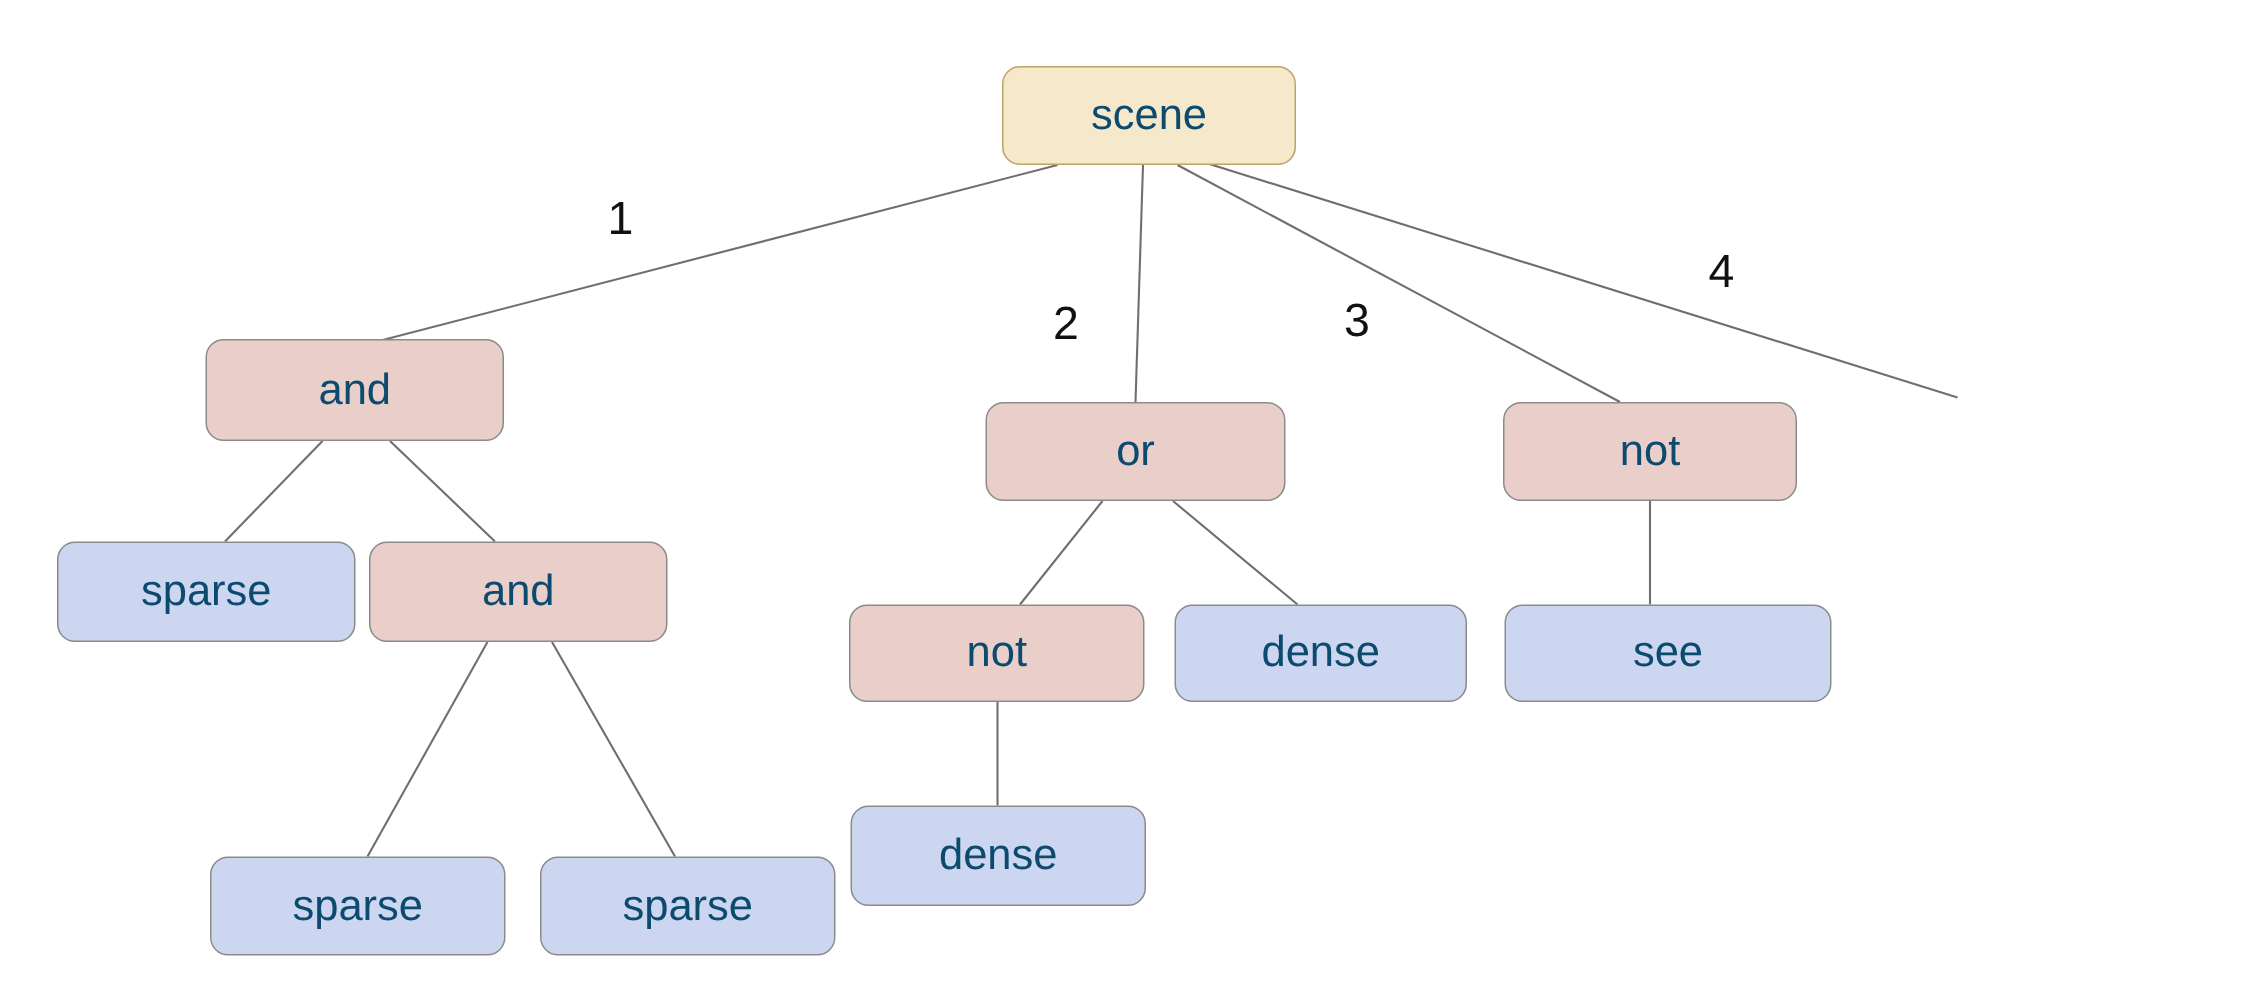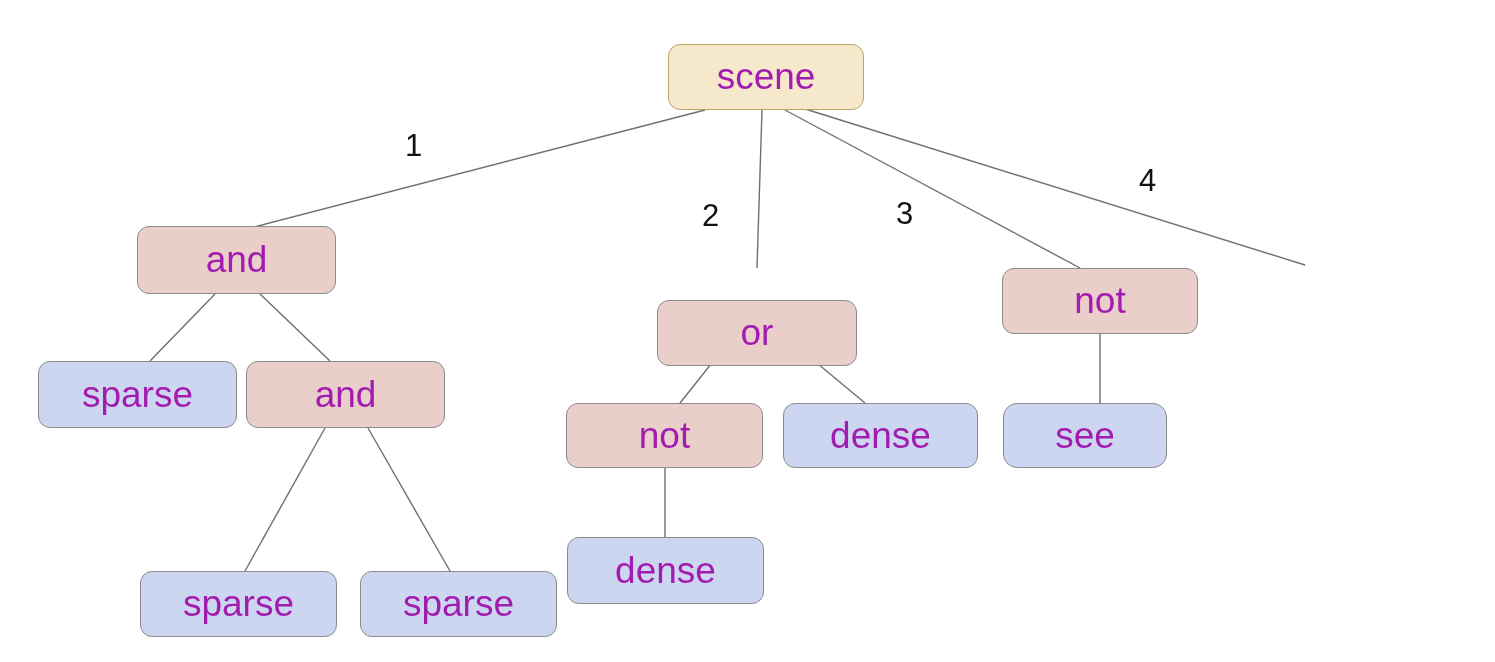--- a/index.html
+++ b/index.html
@@ -25,22 +25,22 @@
     stroke-width:1.4;
   }
   .node{
     position:absolute;
     box-sizing:border-box;
     display:flex;
     align-items:center;
     justify-content:center;
     border-radius:12px;
     border:1.6px solid var(--node-border,#8b8b8b);
-    font-size:37px;
-    color:#a21caf;
+    font-size:29px;
+    color:#0c4a6e;
     text-align:center;
   }
   .node.root{
     background:var(--root-fill,#f6e8cb);
     border-color:var(--root-border,#bca367);
   }
   .node.op{
     background:var(--op-fill,#e9cec9);
     align-items:center;
   }
@@ -79,21 +79,21 @@
   <span class="edge-label" style="left:1139px;top:163px;">4</span>
 
   <div class="node root" style="left:668px;top:44px;width:196px;height:66px;">
     <span>scene</span>
   </div>
 
   <div class="node op" style="left:137px;top:226px;width:199px;height:68px;">
     <span>and</span>
   </div>
 
-  <div class="node op" style="left:657px;top:268px;width:200px;height:66px;margin-top:32px;">
+  <div class="node op" style="left:657px;top:268px;width:200px;height:66px;">
     <span>or</span>
   </div>
 
   <div class="node op" style="left:1002px;top:268px;width:196px;height:66px;">
     <span>not</span>
   </div>
 
 
   <div class="node leaf" style="left:38px;top:361px;width:199px;height:67px;">
     <span>sparse</span>
@@ -104,21 +104,21 @@
   </div>
 
   <div class="node op" style="left:566px;top:403px;width:197px;height:65px;">
     <span>not</span>
   </div>
 
   <div class="node leaf" style="left:783px;top:403px;width:195px;height:65px;">
     <span>dense</span>
   </div>
 
-  <div class="node leaf" style="left:1003px;top:403px;width:164px;height:65px;border-radius:14px;">
+  <div class="node leaf" style="left:1003px;top:403px;width:218px;height:65px;">
     <span>see</span>
   </div>
 
   <div class="node leaf" style="left:567px;top:537px;width:197px;height:67px;">
     <span>dense</span>
   </div>
 
   <div class="node leaf" style="left:140px;top:571px;width:197px;height:66px;">
     <span>sparse</span>
   </div>

